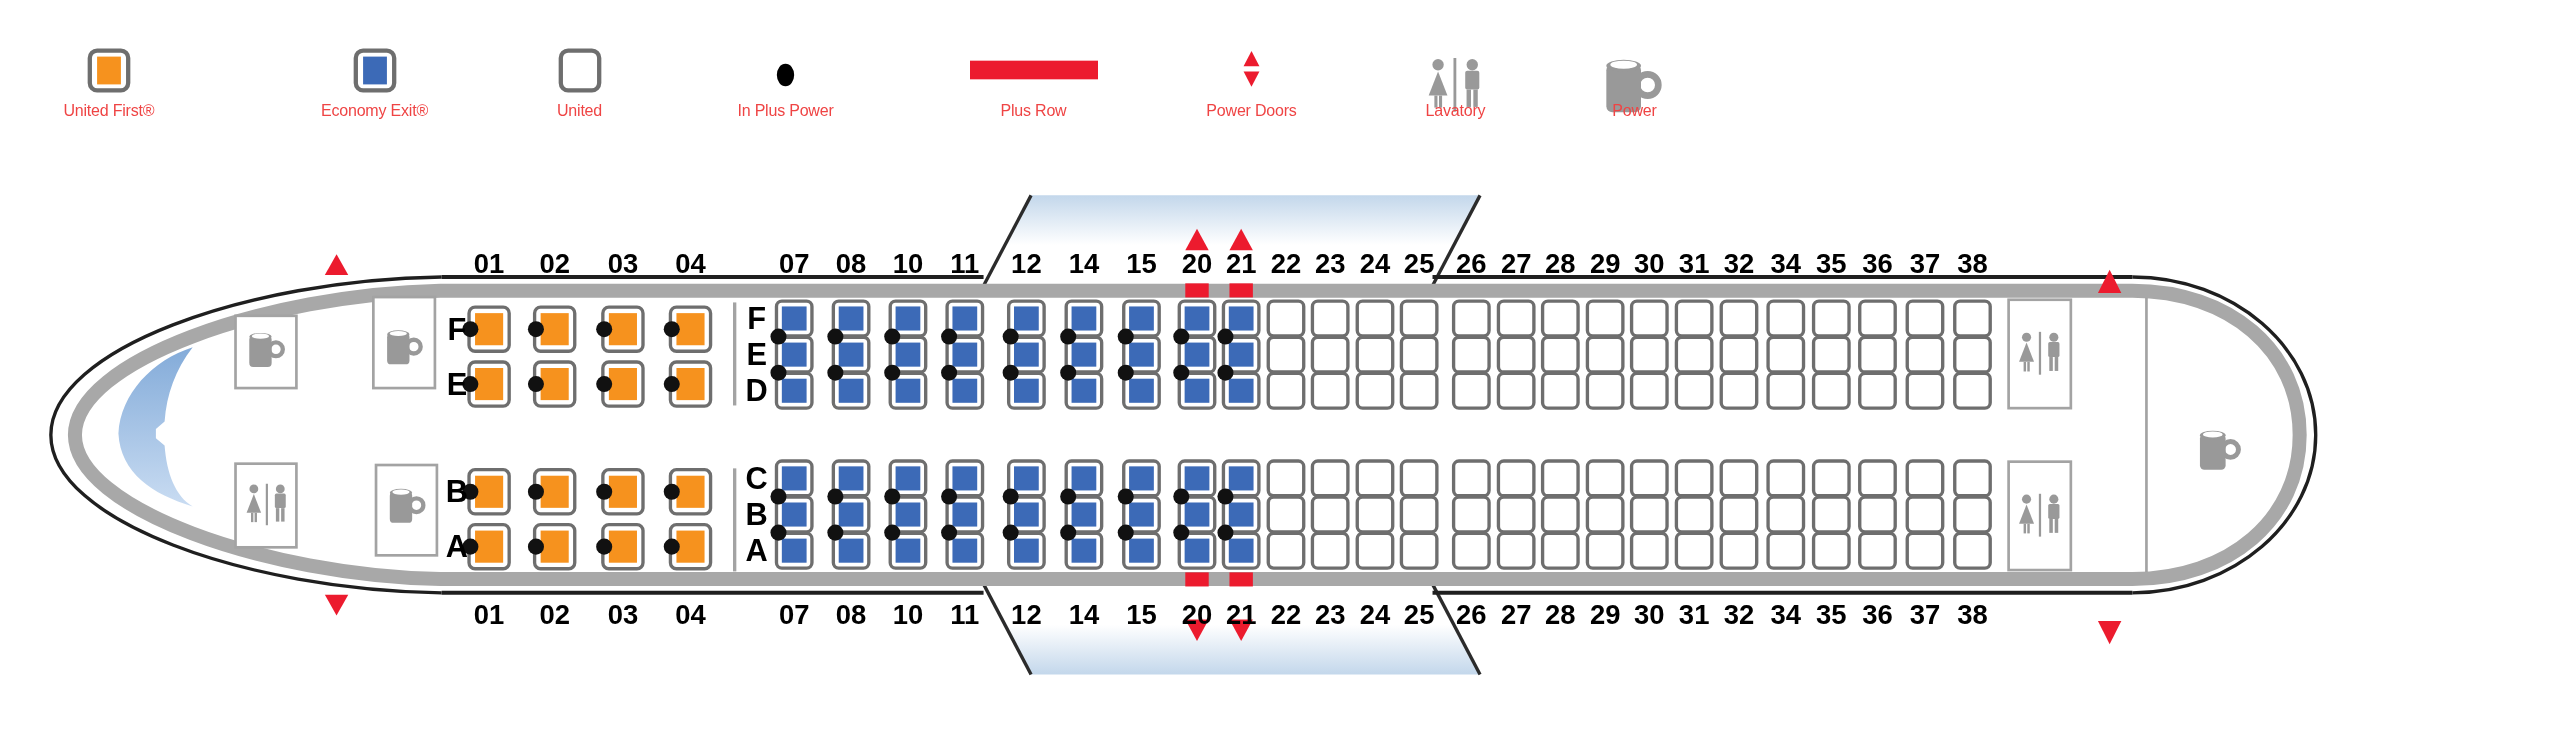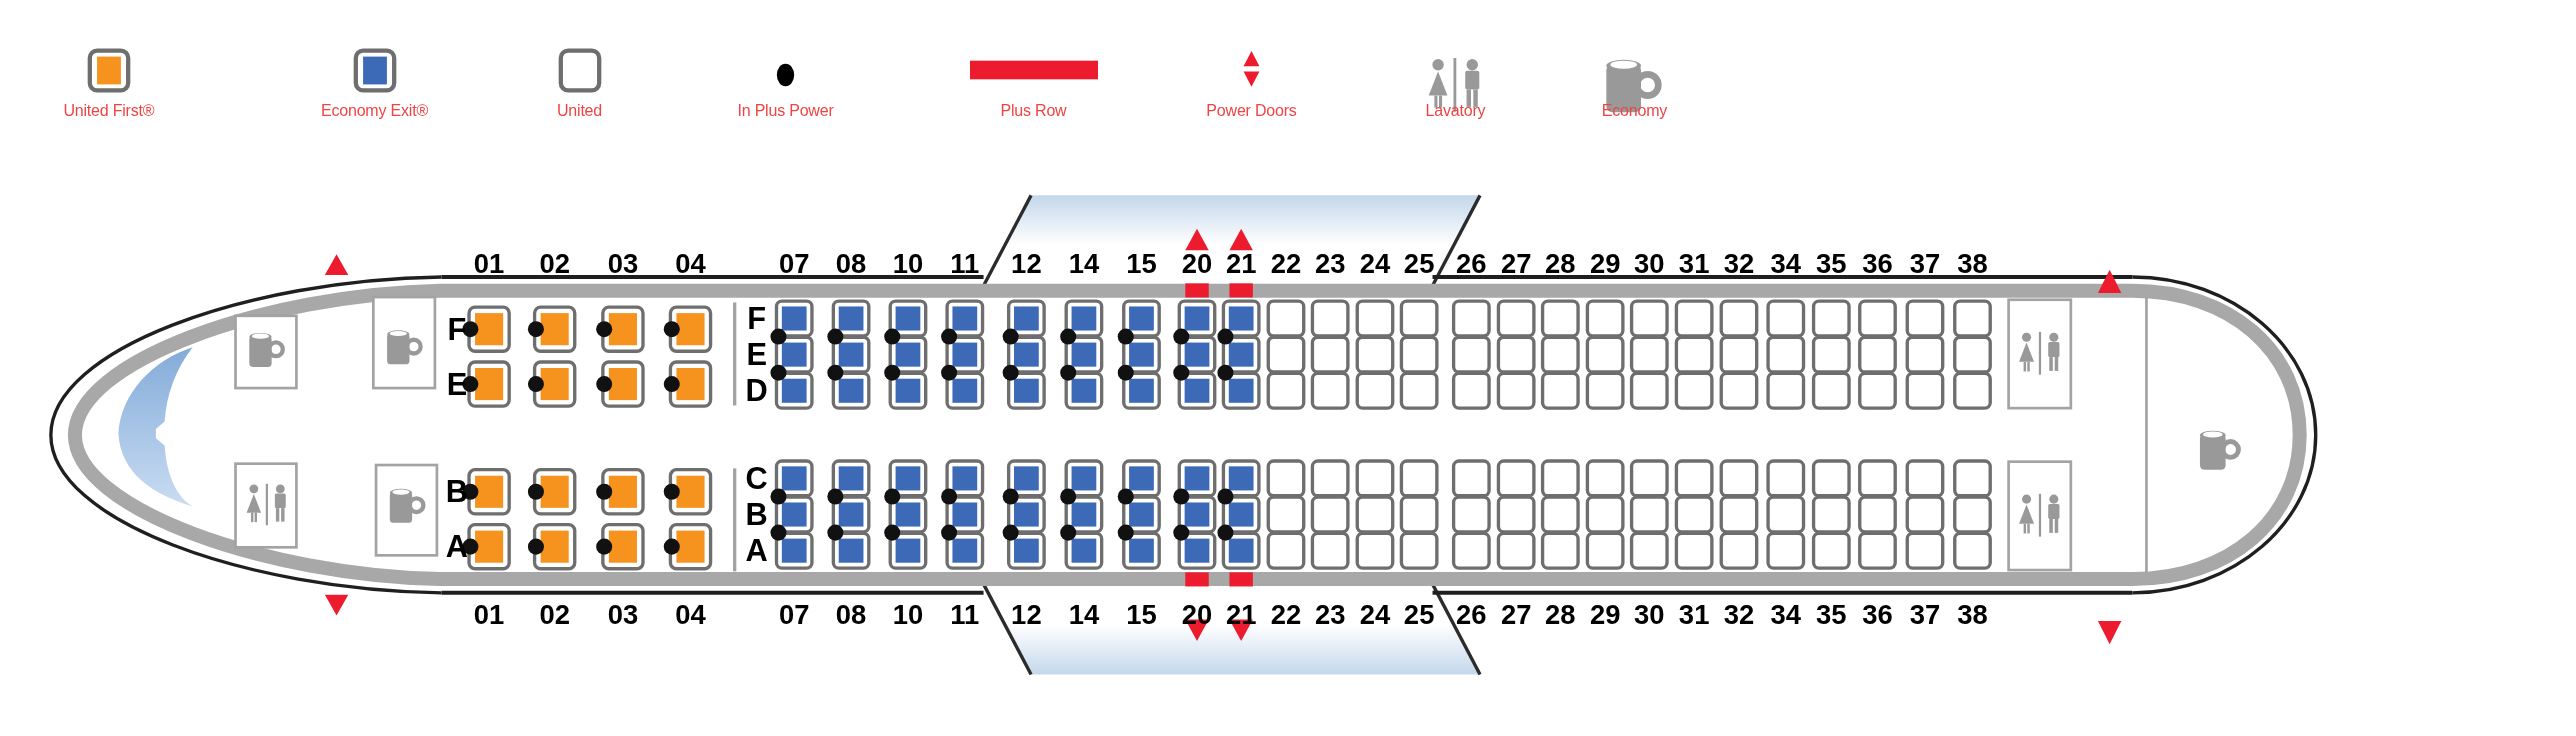--- a/index.html
+++ b/index.html
@@ -106,21 +106,21 @@
 
     <div class="lg-item" style="left:1541px">
       <div class="lg-icon ic-mug">
         <svg width="58" height="56" viewBox="0 0 86 84">
           <circle cx="62" cy="39" r="16" fill="none" stroke="#999999" stroke-width="10"></circle>
           <rect x="0" y="8" width="52" height="72" rx="9" fill="#999999"></rect>
           <ellipse cx="26" cy="10" rx="26" ry="9" fill="#999999"></ellipse>
           <ellipse cx="26" cy="8.5" rx="20" ry="6" fill="#ffffff"></ellipse>
         </svg>
       </div>
-      <div class="lg-label">Economy</div>
+      <div class="lg-label">Power</div>
     </div>
   </div>
 
   <svg id="plane" viewBox="0 0 3850 1100" width="2576" height="736">
     <defs>
       <linearGradient id="gWingTop" x1="0" y1="0" x2="0" y2="1">
         <stop offset="0" stop-color="#C3D7EB"></stop>
         <stop offset="0.55" stop-color="#ffffff"></stop>
       </linearGradient>
       <linearGradient id="gWingBot" x1="0" y1="0" x2="0" y2="1">

